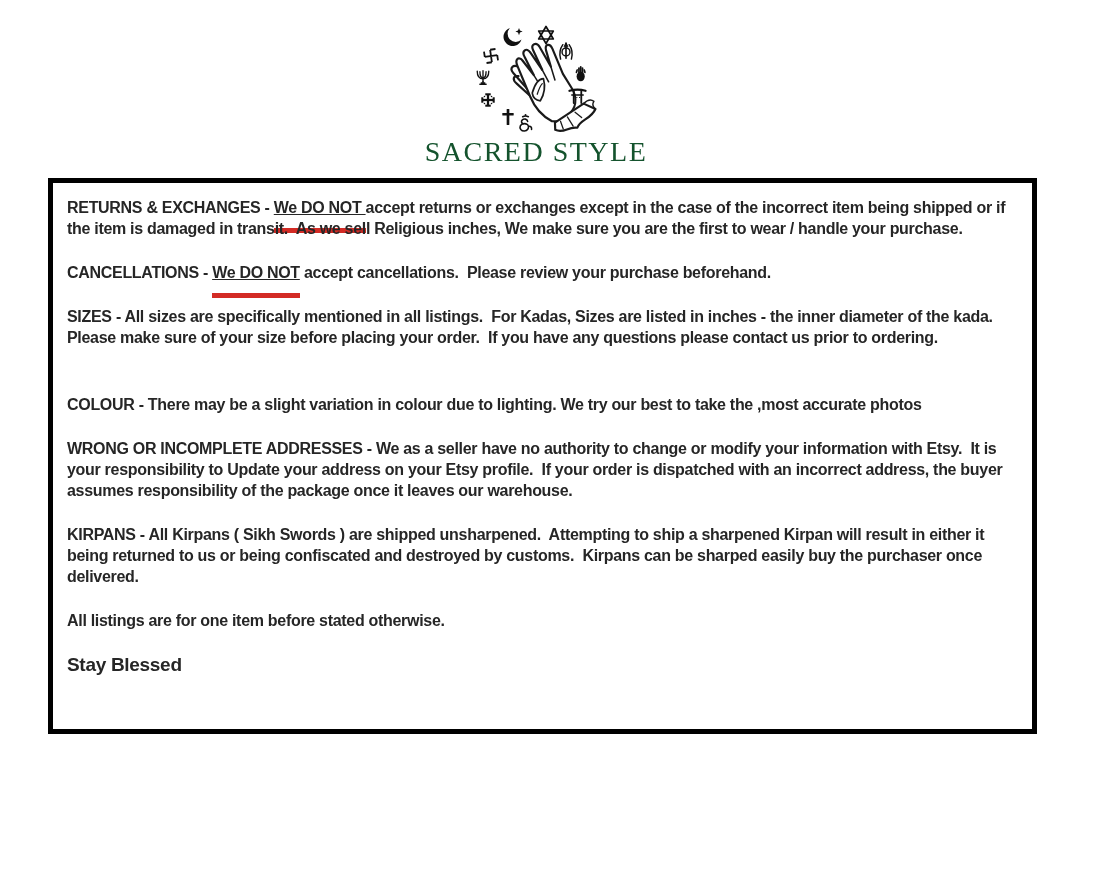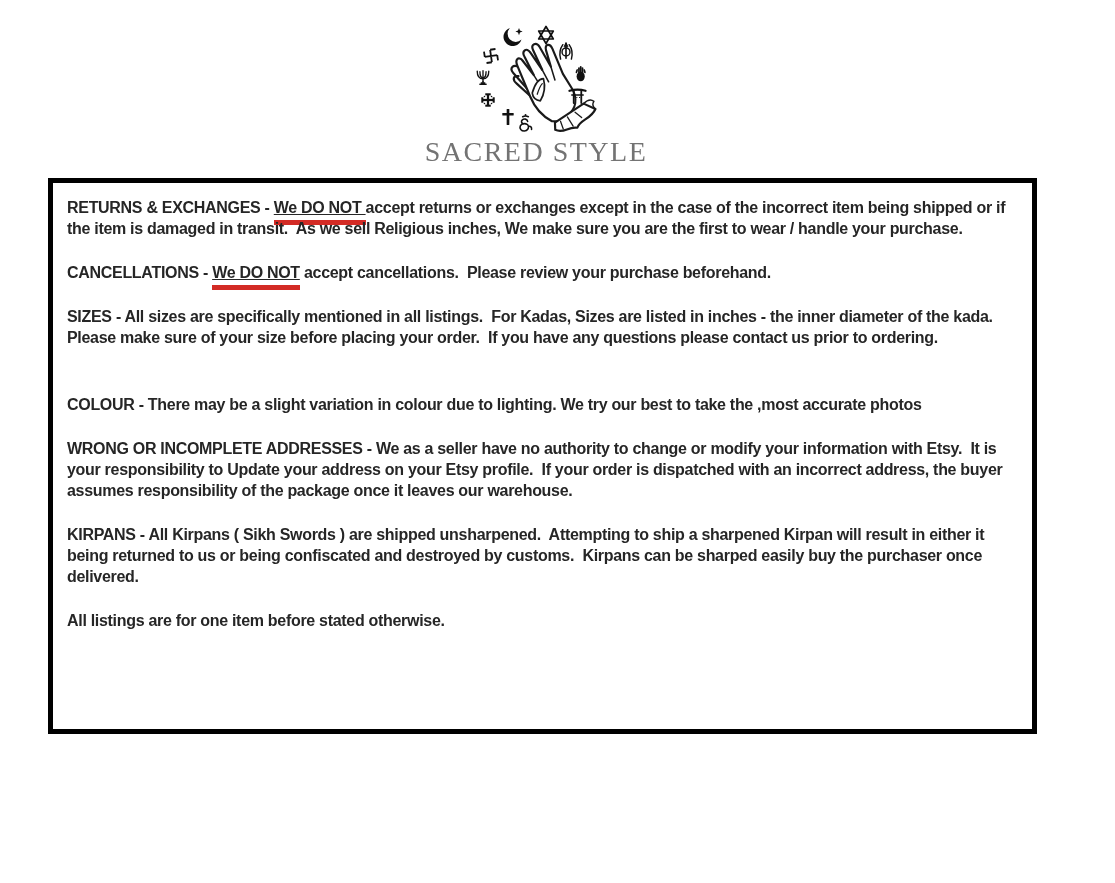--- a/index.html
+++ b/index.html
@@ -24,41 +24,41 @@
   .sym-torii      { left:106px; top:63px; }
   .sym-menorah    { left:12px;  top:44px; }
   .sym-pattee     { left:18px;  top:68px; }
   .sym-latin      { left:39px;  top:84px; }
   .sym-om         { left:53px;  top:90px; }
   .sym-hands      { left:25px;  top:6px; }
 
   .brand-name {
     margin-top:-6px; text-align:center;
     font-family:"Liberation Serif","DejaVu Serif",serif;
-    font-size:28px; letter-spacing:1.5px; color:#737373; white-space:nowrap;
+    font-size:28px; letter-spacing:1.5px; color:#14532d; white-space:nowrap;
   }
 
   
   .policy-box {
     position:absolute; left:48px; top:178px; width:989px; min-height:556px;
     border:5px solid var(--border); background:#fff;
     padding:14px 14px 8px 14px;
   }
   .policy-para {
     margin:0 0 23px 0;
     font-weight:bold; font-size:16px; line-height:21px;
     letter-spacing:-0.3px; color:var(--text);
     white-space:pre-wrap;
   }
   .policy-para.extra-space { margin-top:46px; }
   .policy-para.large { font-size:19px; margin-top:2px; margin-bottom:8px; }
   .red-underline {
     text-decoration:underline;
     border-bottom:5px solid var(--red);
-    padding-bottom:4px;
+    padding-bottom:12px;
   }
 </style>
 </head>
 <body>
 
 <div class="page">
 
   <div class="logo-block">
     <div class="symbol-ring">
 
@@ -206,16 +206,17 @@
 
   <div class="policy-box">
     <div>
         <p class="policy-para"><span>RETURNS &amp; EXCHANGES - </span><span class="red-underline">We DO NOT </span><span>accept returns or exchanges except in the case of the incorrect item being shipped or if the item is damaged in transit.  As we sell Religious inches, We make sure you are the first to wear / handle your purchase.</span></p>
         <p class="policy-para"><span>CANCELLATIONS - </span><span class="red-underline">We DO NOT</span><span> accept cancellations.  Please review your purchase beforehand.</span></p>
         <p class="policy-para"><span>SIZES - All sizes are specifically mentioned in all listings.  For Kadas, Sizes are listed in inches - the inner diameter of the kada.  Please make sure of your size before placing your order.  If you have any questions please contact us prior to ordering.</span></p>
         <p class="policy-para extra-space"><span>COLOUR - There may be a slight variation in colour due to lighting. We try our best to take the ,most accurate photos</span></p>
         <p class="policy-para"><span>WRONG OR INCOMPLETE ADDRESSES - We as a seller have no authority to change or modify your information with Etsy.  It is your responsibility to Update your address on your Etsy profile.  If your order is dispatched with an incorrect address, the buyer assumes responsibility of the package once it leaves our warehouse.</span></p>
         <p class="policy-para"><span>KIRPANS - All Kirpans ( Sikh Swords ) are shipped unsharpened.  Attempting to ship a sharpened Kirpan will result in either it being returned to us or being confiscated and destroyed by customs.  Kirpans can be sharped easily buy the purchaser once delivered.</span></p>
         <p class="policy-para"><span>All listings are for one item before stated otherwise.</span></p>
+        <p class="policy-para large"><span>Stay Blessed</span></p>
       </div>
   </div>
 
 </div>
 
 </body></html>

